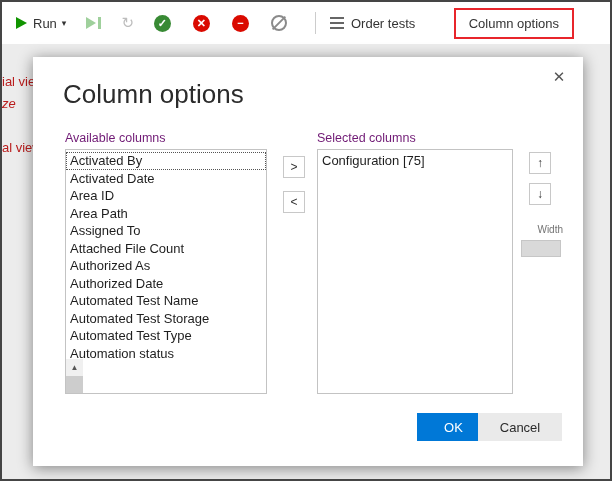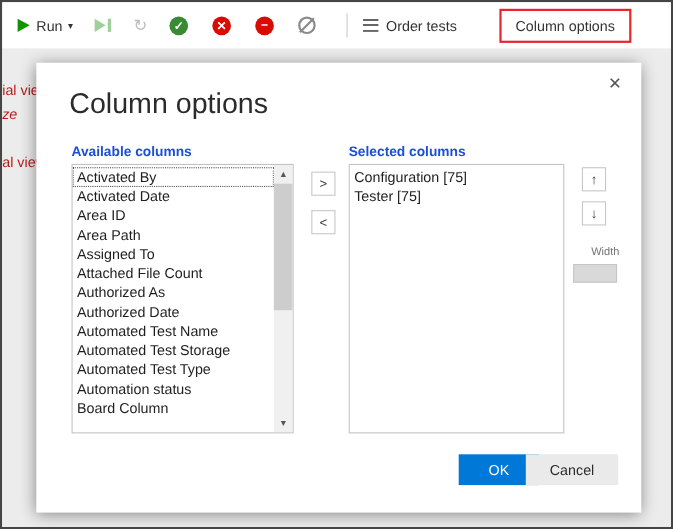--- a/index.html
+++ b/index.html
@@ -106,29 +106,30 @@
     position: absolute; right: 14px; top: 10px;
     font-size: 15px; color: #555; cursor: pointer;
     width: 20px; height: 20px; text-align: center; line-height: 20px;
   }
   .dlg-title {
     position: absolute; left: 30px; top: 22px;
     font-size: 26px; font-weight: 300; color: #2b2b2b;
   }
   .col-label {
     position: absolute; top: 74px;
-    font-size: 12.5px; color: #1d4ed8; font-weight: bold;
+    font-size: 12.5px; color: #701a75;
   }
   .lbl-avail { left: 32px; }
   .lbl-sel  { left: 284px; }
   .listbox {
     position: absolute; top: 92px;
     height: 245px; background: #fff;
     border: 1px solid #c3c3c3;
     overflow: hidden;
+    flex-direction: column;
   }
   .lb-avail { left: 32px; width: 202px; display: flex; }
   .lb-sel   { left: 284px; width: 196px; }
   .items { flex: 1; padding-top: 2px; overflow: hidden; }
   .item {
     font-size: 13px; line-height: 17.5px;
     color: #1e1e1e; padding-left: 4px;
     white-space: nowrap; cursor: pointer;
   }
   .lb-avail .item:first-child { outline: 1px dotted #555; outline-offset: -1px; }
@@ -233,21 +234,20 @@
           <span class="sb-btn">▼</span>
         </div>
       </div>
 
       <div class="sq-btn btn-add">&gt;</div>
       <div class="sq-btn btn-remove">&lt;</div>
 
       <div class="listbox lb-sel">
         <div class="items">
           <div class="item">Configuration [75]</div>
-          <div class="item">Tester [75]</div>
         </div>
       </div>
 
       <div class="sq-btn btn-up">↑</div>
       <div class="sq-btn btn-down">↓</div>
 
       <div class="width-group">
         <div class="w-label">Width</div>
         <div class="width-input"></div>
       </div>

